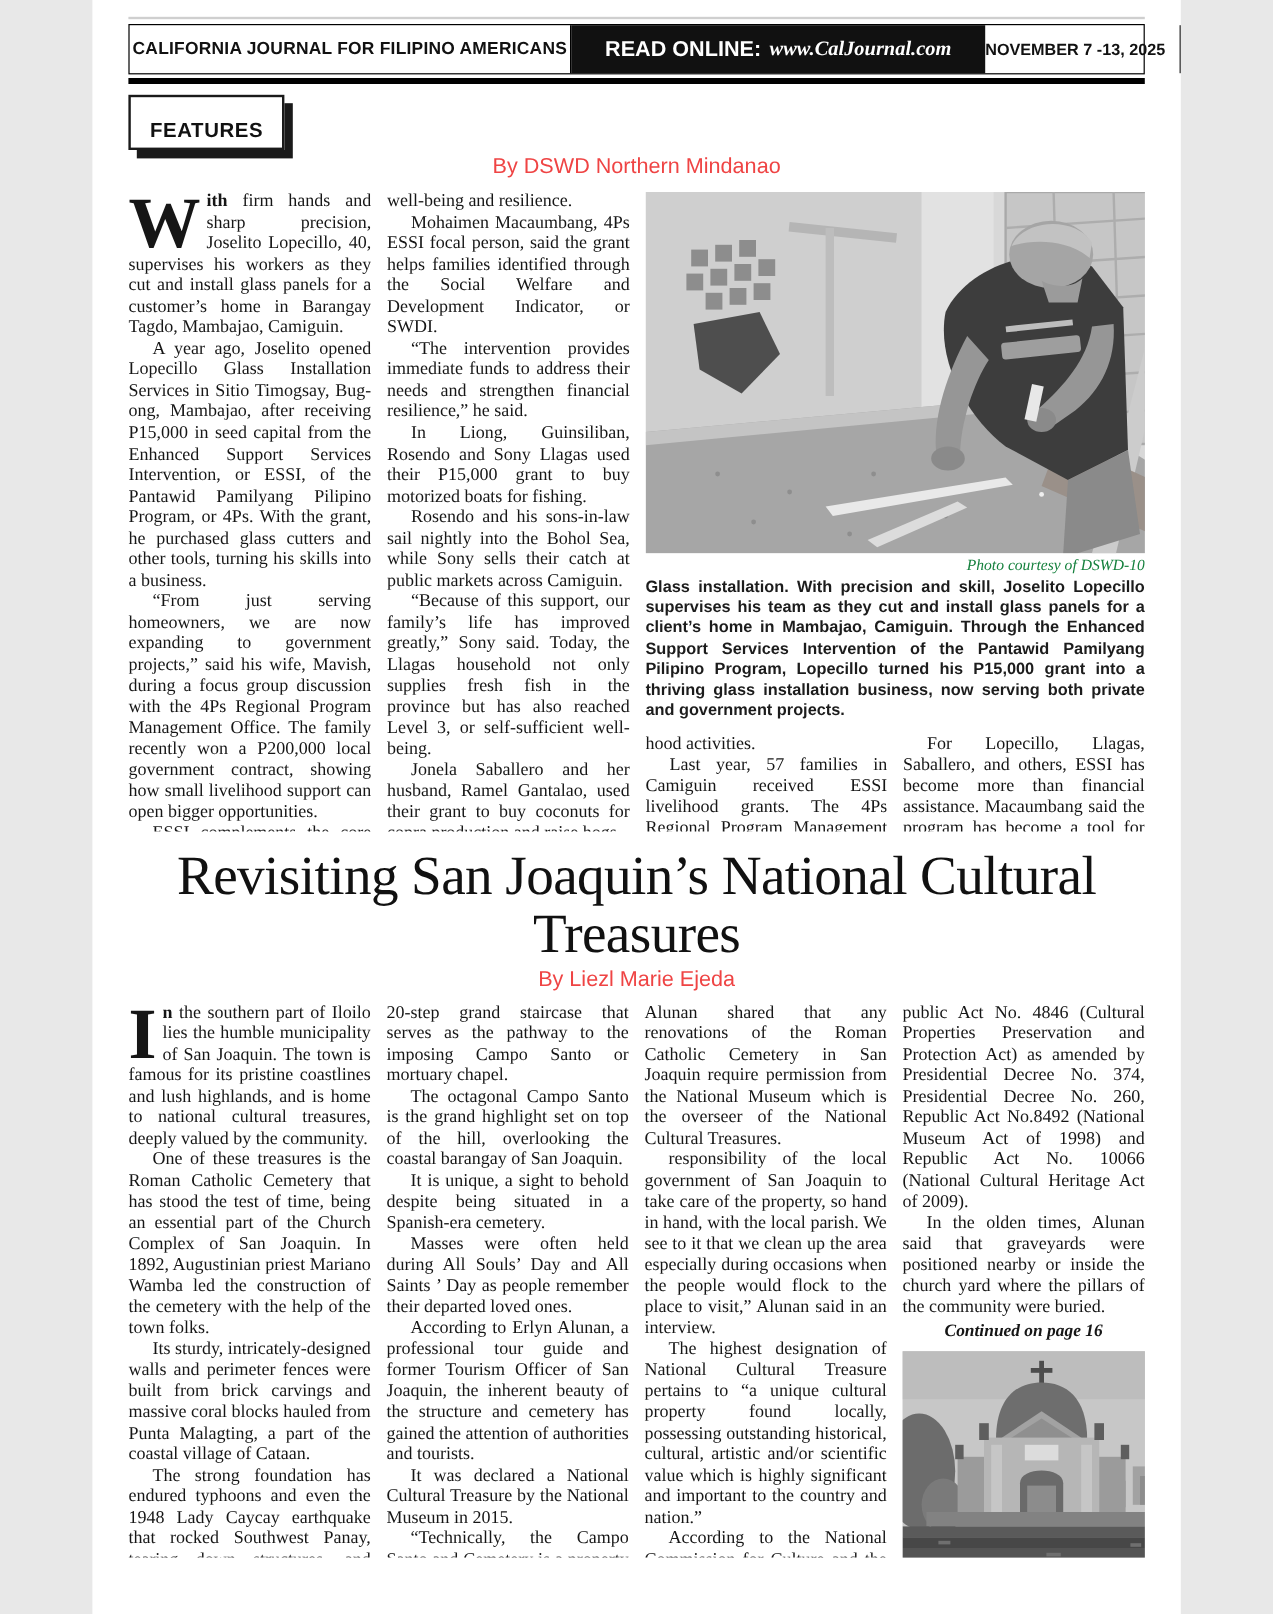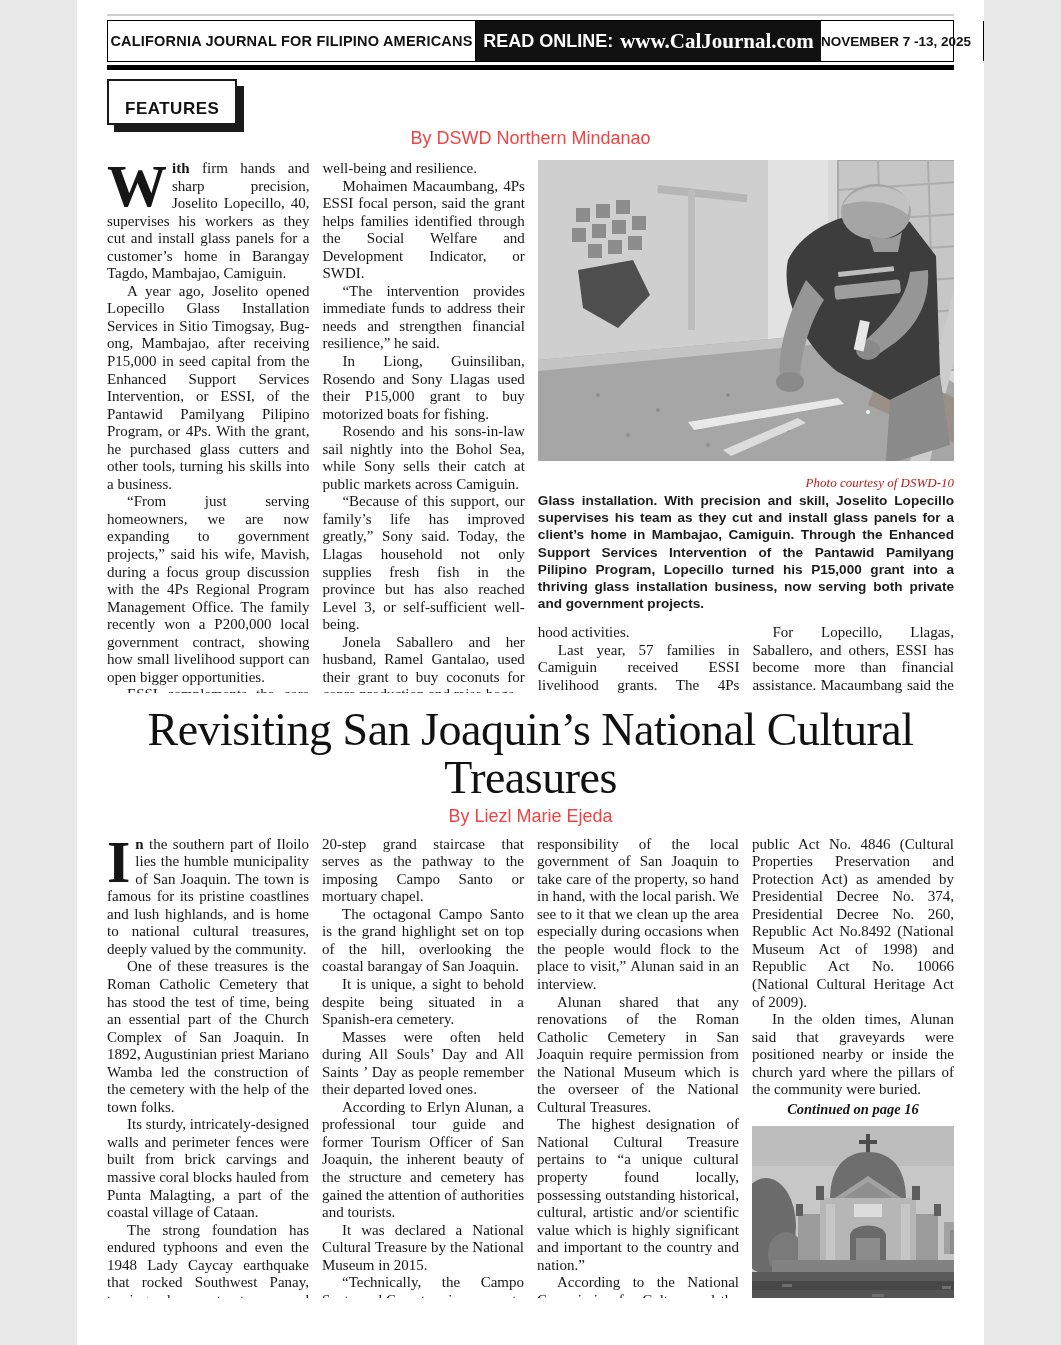--- a/index.html
+++ b/index.html
@@ -18,21 +18,21 @@
     flex:0 0 368px; display:flex; align-items:center; justify-content:center;
     border-right:1px solid #000;
     font-family:"Liberation Sans", sans-serif; font-weight:700; font-size:14.5px;
     letter-spacing:.2px; white-space:nowrap;
   }
   .read-online {
     flex:0 0 345px; background:#111; color:#fff; display:flex;
     align-items:center; justify-content:center; gap:7px; white-space:nowrap;
   }
   .read-online .label { font-family:"Liberation Sans", sans-serif; font-weight:700; font-size:18px; }
-  .read-online .url { font-family:"Liberation Serif", serif; font-weight:700; font-size:21px; }
+  .read-online .url { font-family:"Liberation Serif", serif; font-weight:700; font-size:17px;font-style:italic; }
   .date-cell {
     flex:1; display:flex; align-items:center; justify-content:flex-end;
     padding-right:12px; font-family:"Liberation Sans", sans-serif; font-weight:700; font-size:13.5px;
     white-space:nowrap;
   }
   .pageno-cell {
     flex:0 0 52px; border-left:1px solid #000; display:flex; align-items:center; justify-content:center;
     font-family:"Liberation Sans", sans-serif; font-weight:700; font-size:31px;
   }
   .black-rule { height:5px; background:#000; margin-top:3px; }
@@ -67,21 +67,21 @@
   .article2-body { margin-top:9px; height:462px; }
   .lead { text-indent:0 !important; }
   .dropcap {
     float:left; font-weight:700; font-size:60px; line-height:48px; padding:2px 5px 0 0;
     font-family:"Liberation Serif", serif;
   }
   .lead-bold { font-weight:700; }
   
   .right-block { width:479px; overflow:hidden; }
   .photo1 { width:479px; height:301px; display:block; background:#d9d9d9; }
-  .credit { font-style:italic; font-size:13px; text-align:right; margin-top:14px; color:#b91c1c; }
+  .credit { font-style:italic; font-size:13px; text-align:right; margin-top:2px; color:#15803d; }
   .caption {
     font-family:"Liberation Sans", sans-serif; font-weight:700; font-size:13.6px; line-height:1.26;
     text-align:justify; margin-top:2px; color:#1c1c1c;
   }
   .bottom-cols { margin-top:12px; height:123px; }
   .bottom-cols .col { width:233px; }
   
   .continued { font-weight:700; font-style:italic; text-align:center; font-size:14.5px; margin-top:2px; }
   .photo2 { width:233px; height:252px; display:block; margin-top:8px; background:#c9c9c9; }
 </style>
@@ -249,22 +249,22 @@
           <p class="para">The octagonal Campo Santo is the grand highlight set on top of the hill, overlooking the coastal barangay of San Joaquin.</p>
           <p class="para">It is unique, a sight to behold despite being situated in a Spanish-era cemetery.</p>
           <p class="para">Masses were often held during All Souls’ Day and All Saints ’ Day as people remember their departed loved ones.</p>
           <p class="para">According to Erlyn Alunan, a professional tour guide and former Tourism Officer of San Joaquin, the inherent beauty of the structure and cemetery has gained the attention of authorities and tourists.</p>
           <p class="para">It was declared a National Cultural Treasure by the National Museum in 2015.</p>
           <p class="para">“Technically, the Campo Santo and Cemetery is a property of the Archdiocese of Jaro. However, because it is a National Cultural Treasure, it is also the</p>
         </div>
     </div>
     <div class="col cont">
       <div class="cont">
+          <p class="para">Alunan shared that any renovations of the Roman Catholic Cemetery in San Joaquin require permission from the National Museum which is the overseer of the National Cultural Treasures.</p>
           <p class="para">responsibility of the local government of San Joaquin to take care of the property, so hand in hand, with the local parish. We see to it that we clean up the area especially during occasions when the people would flock to the place to visit,” Alunan said in an interview.</p>
-          <p class="para">Alunan shared that any renovations of the Roman Catholic Cemetery in San Joaquin require permission from the National Museum which is the overseer of the National Cultural Treasures.</p>
           <p class="para">The highest designation of National Cultural Treasure pertains to “a unique cultural property found locally, possessing outstanding historical, cultural, artistic and/or scientific value which is highly significant and important to the country and nation.”</p>
           <p class="para">According to the National Commission for Culture and the Arts (NCCA) website, the National Museum is mandated to declare cultural properties of the Philippines as either Important Cultural Properties or National Cultural Treasures, pursuant to several laws, including Re-</p>
         </div>
     </div>
     <div class="col cont">
       <div class="cont">
           <p class="para">public Act No. 4846 (Cultural Properties Preservation and Protection Act) as amended by Presidential Decree No. 374, Presidential Decree No. 260, Republic Act No.8492 (National Museum Act of 1998) and Republic Act No. 10066 (National Cultural Heritage Act of 2009).</p>
           <p class="para">In the olden times, Alunan said that graveyards were positioned nearby or inside the church yard where the pillars of the community were buried.</p>
         </div>
       <div class="continued">Continued on page 16</div>

